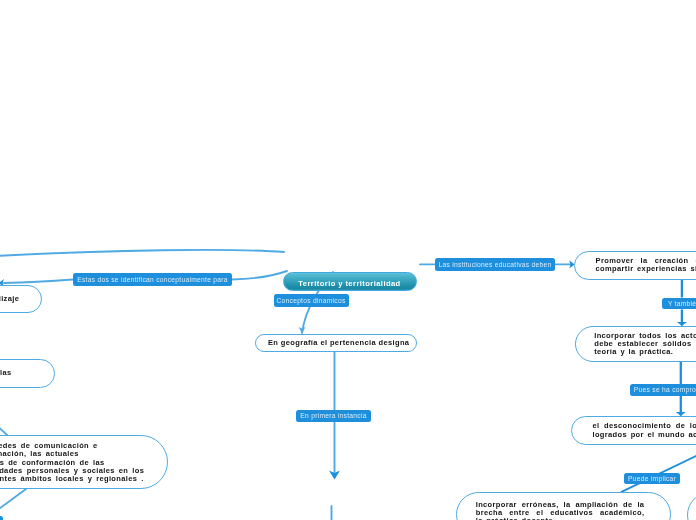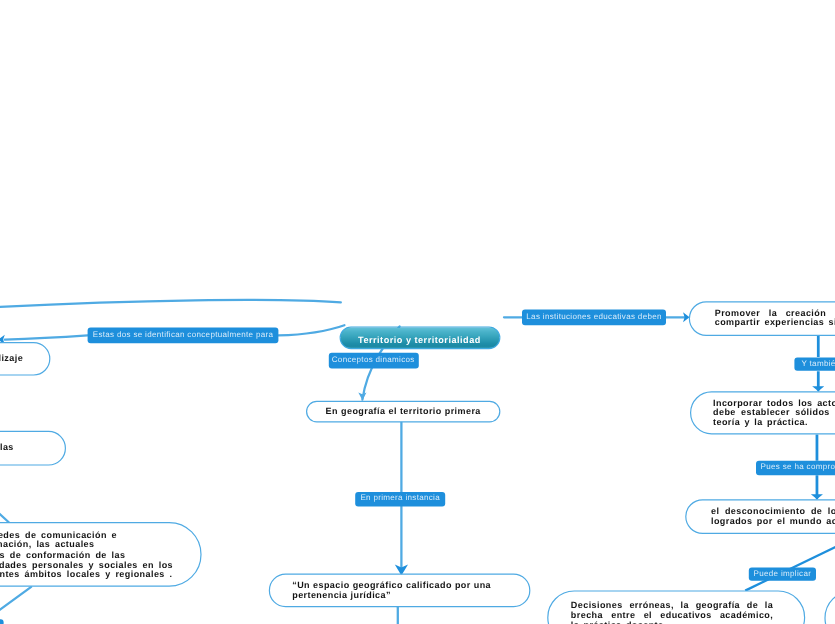--- a/index.html
+++ b/index.html
@@ -101,34 +101,28 @@
   <div class="lbl" style="left:73px;top:273px;width:159px;height:13px;">
     <span>Estas dos se identifican conceptualmente para</span>
   </div>
 
   <div class="lbl" style="left:273.5px;top:294.4px;width:75px;height:12.6px;">
     <span>Conceptos dinamicos</span>
   </div>
 
   <div class="node ctr" style="left:255px;top:333.7px;width:162px;height:18.8px;padding:0 12px;">
     <div class="body" style="word-spacing:0.1px;">
-        <div class="ln">En geografía el territorio primera</div>
+        <div class="ln">En geografía el pertenencia designa</div>
       </div>
   </div>
 
   <div class="lbl" style="left:296px;top:409.5px;width:75px;height:12.6px;">
     <span>En primera instancia</span>
   </div>
 
-  <div class="node" style="left:223.5px;top:478px;width:218px;height:28px;padding:0.5px 19px 0 19px;">
-    <div class="body" style="word-spacing:0.1px;">
-        <div class="ln">“Un espacio geográfico calificado por una</div>
-        <div class="ln">pertenencia jurídica”</div>
-      </div>
-  </div>
 
   <div class="lbl" style="left:435.3px;top:258px;width:119.5px;height:12.6px;">
     <span>Las instituciones educativas deben</span>
   </div>
 
   <div class="node" style="left:574px;top:251px;width:218px;height:28.5px;padding:0 0 0 20.6px;">
     <div class="body fixed" style="width:176px;">
         <div class="ln just">Promover la creación de espacios para</div>
         <div class="ln">compartir experiencias significativas</div>
       </div>
@@ -156,21 +150,21 @@
         <div class="ln">logrados por el mundo académico</div>
       </div>
   </div>
 
   <div class="lbl" style="left:624px;top:472.9px;width:56px;height:11.6px;">
     <span>Puede implicar</span>
   </div>
 
   <div class="node" style="left:456.1px;top:492.2px;width:214.5px;height:45px;padding:0 0 3px 18.6px;">
     <div class="body fixed" style="width:168.7px;">
-        <div class="ln just">Decisiones erróneas, la geografía de la</div>
+        <div class="ln just">Incorporar erróneas, la ampliación de la</div>
         <div class="ln just">brecha entre el educativos académico,</div>
         <div class="ln">la práctica docente</div>
       </div>
   </div>
 
   <div class="node" style="left:686.5px;top:492.3px;width:120px;height:46px;padding:0 19.5px;">
     
   </div>
 
 </div>

